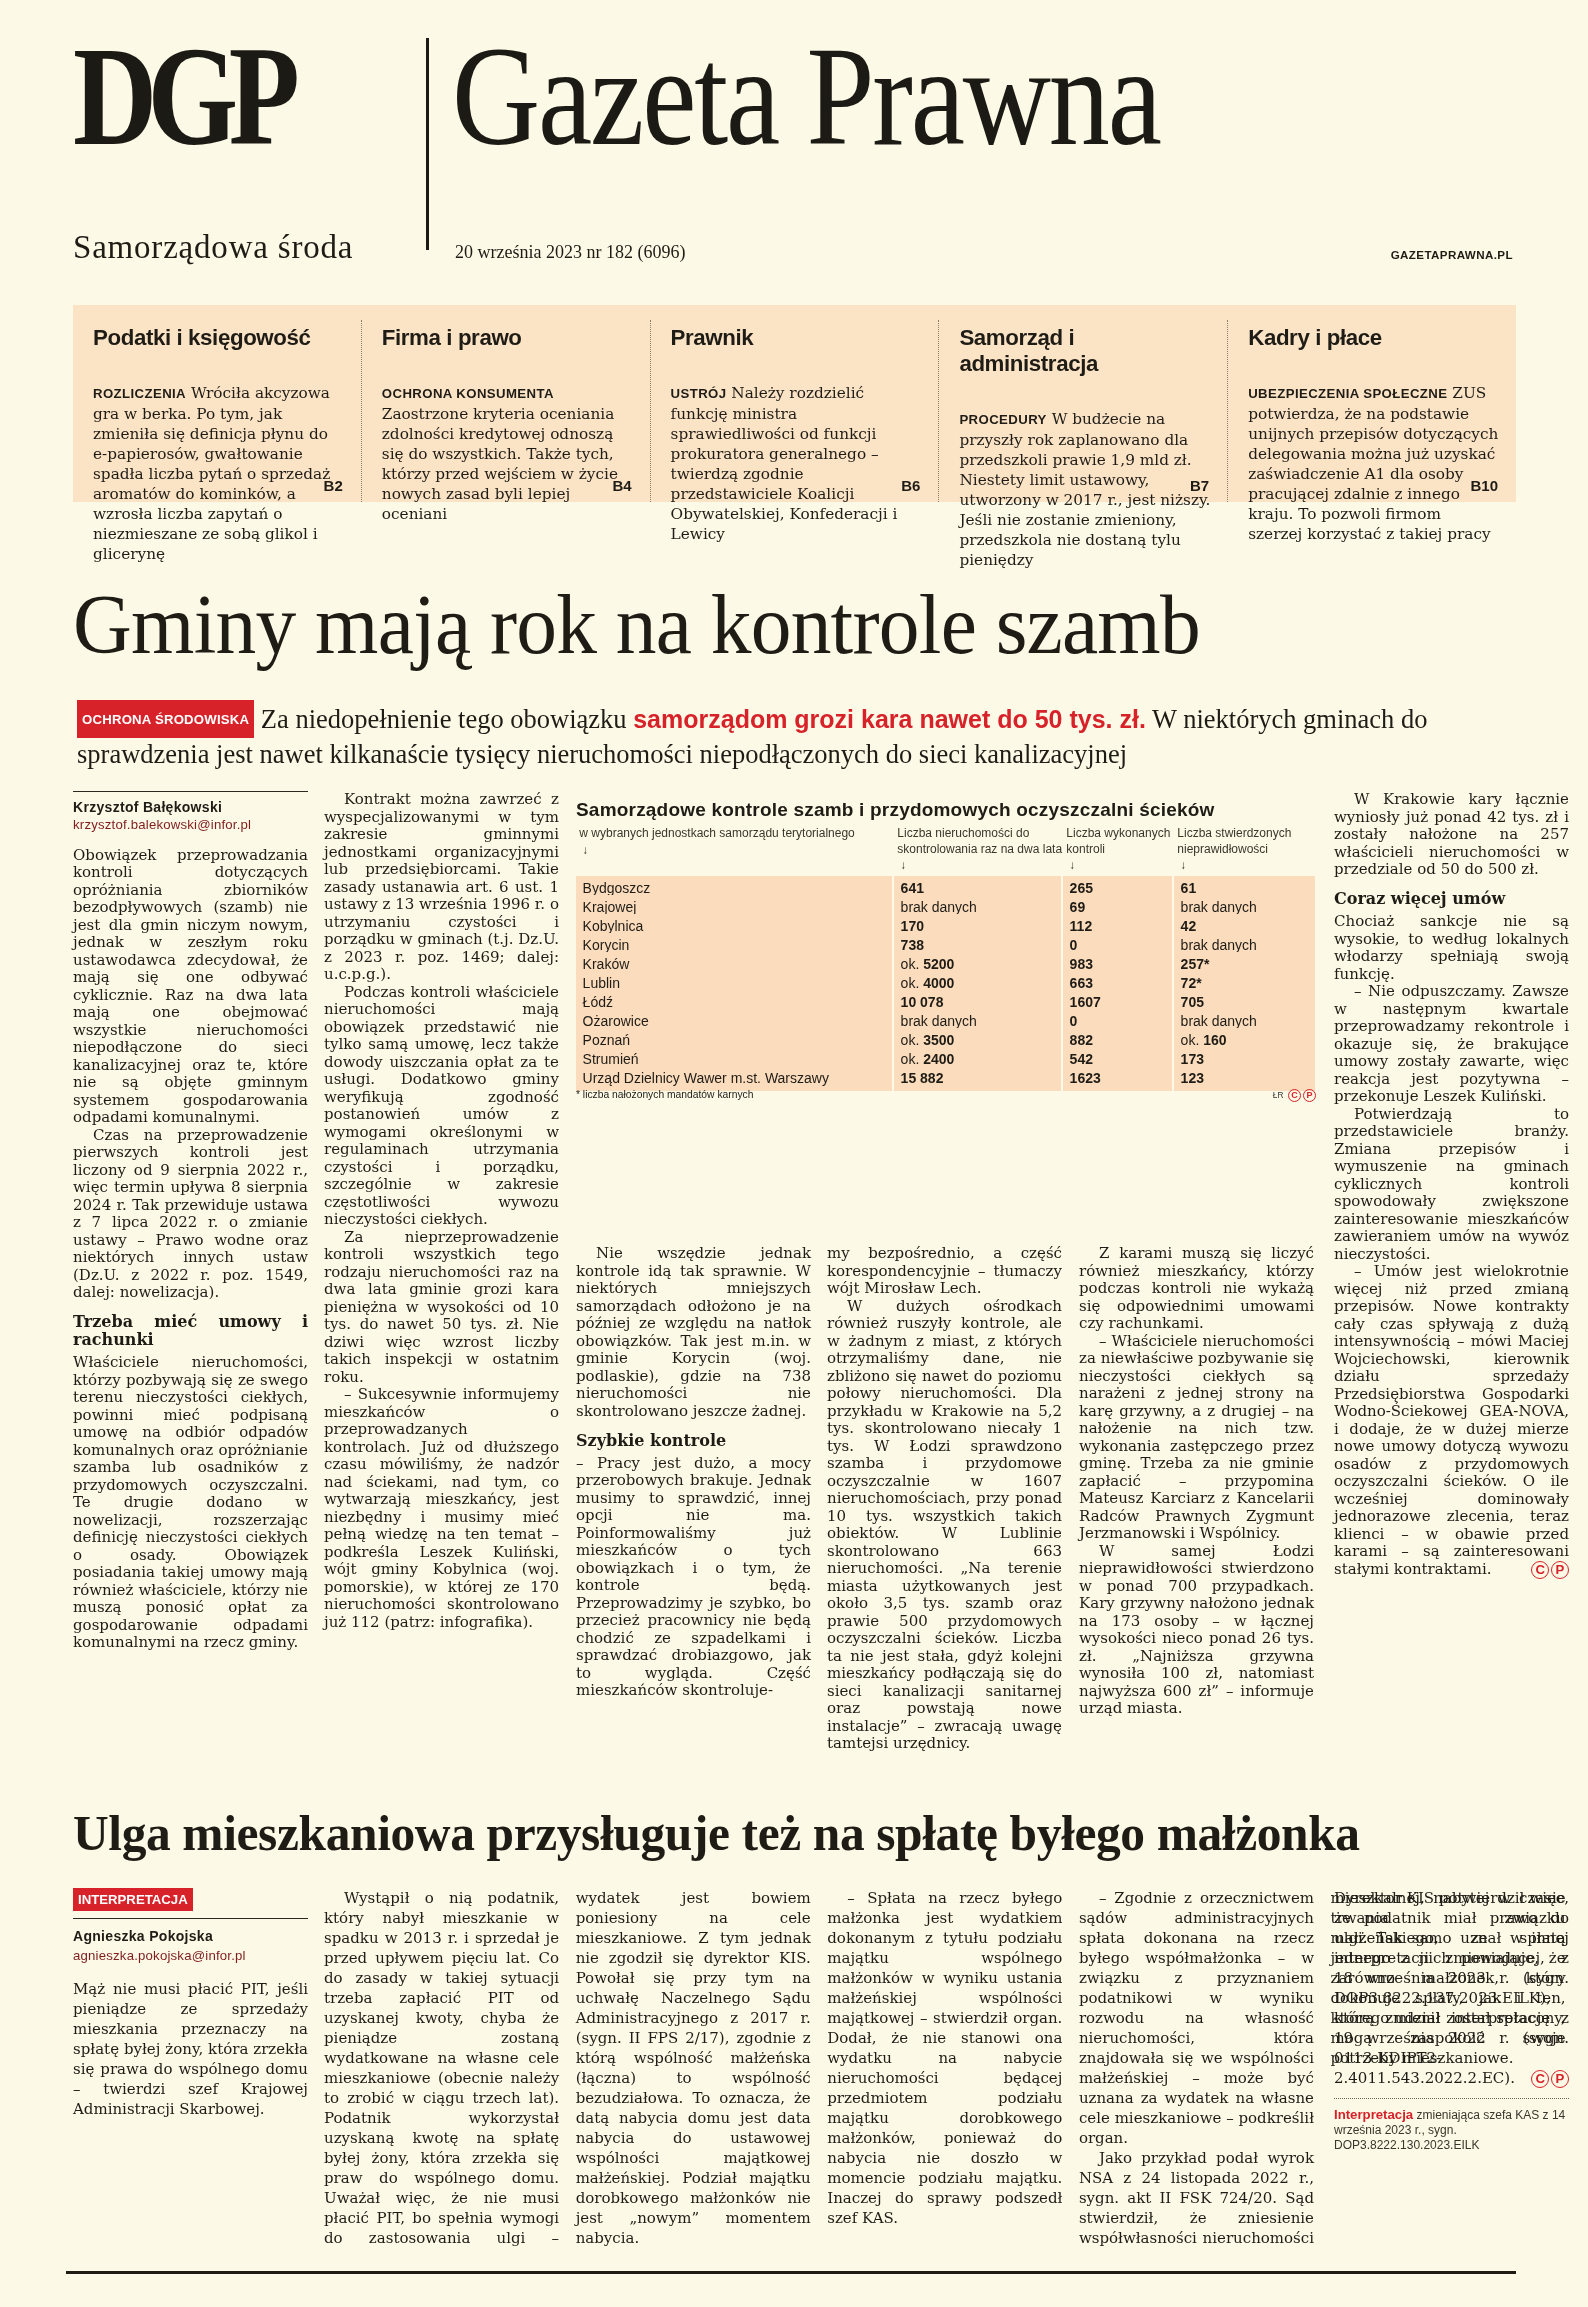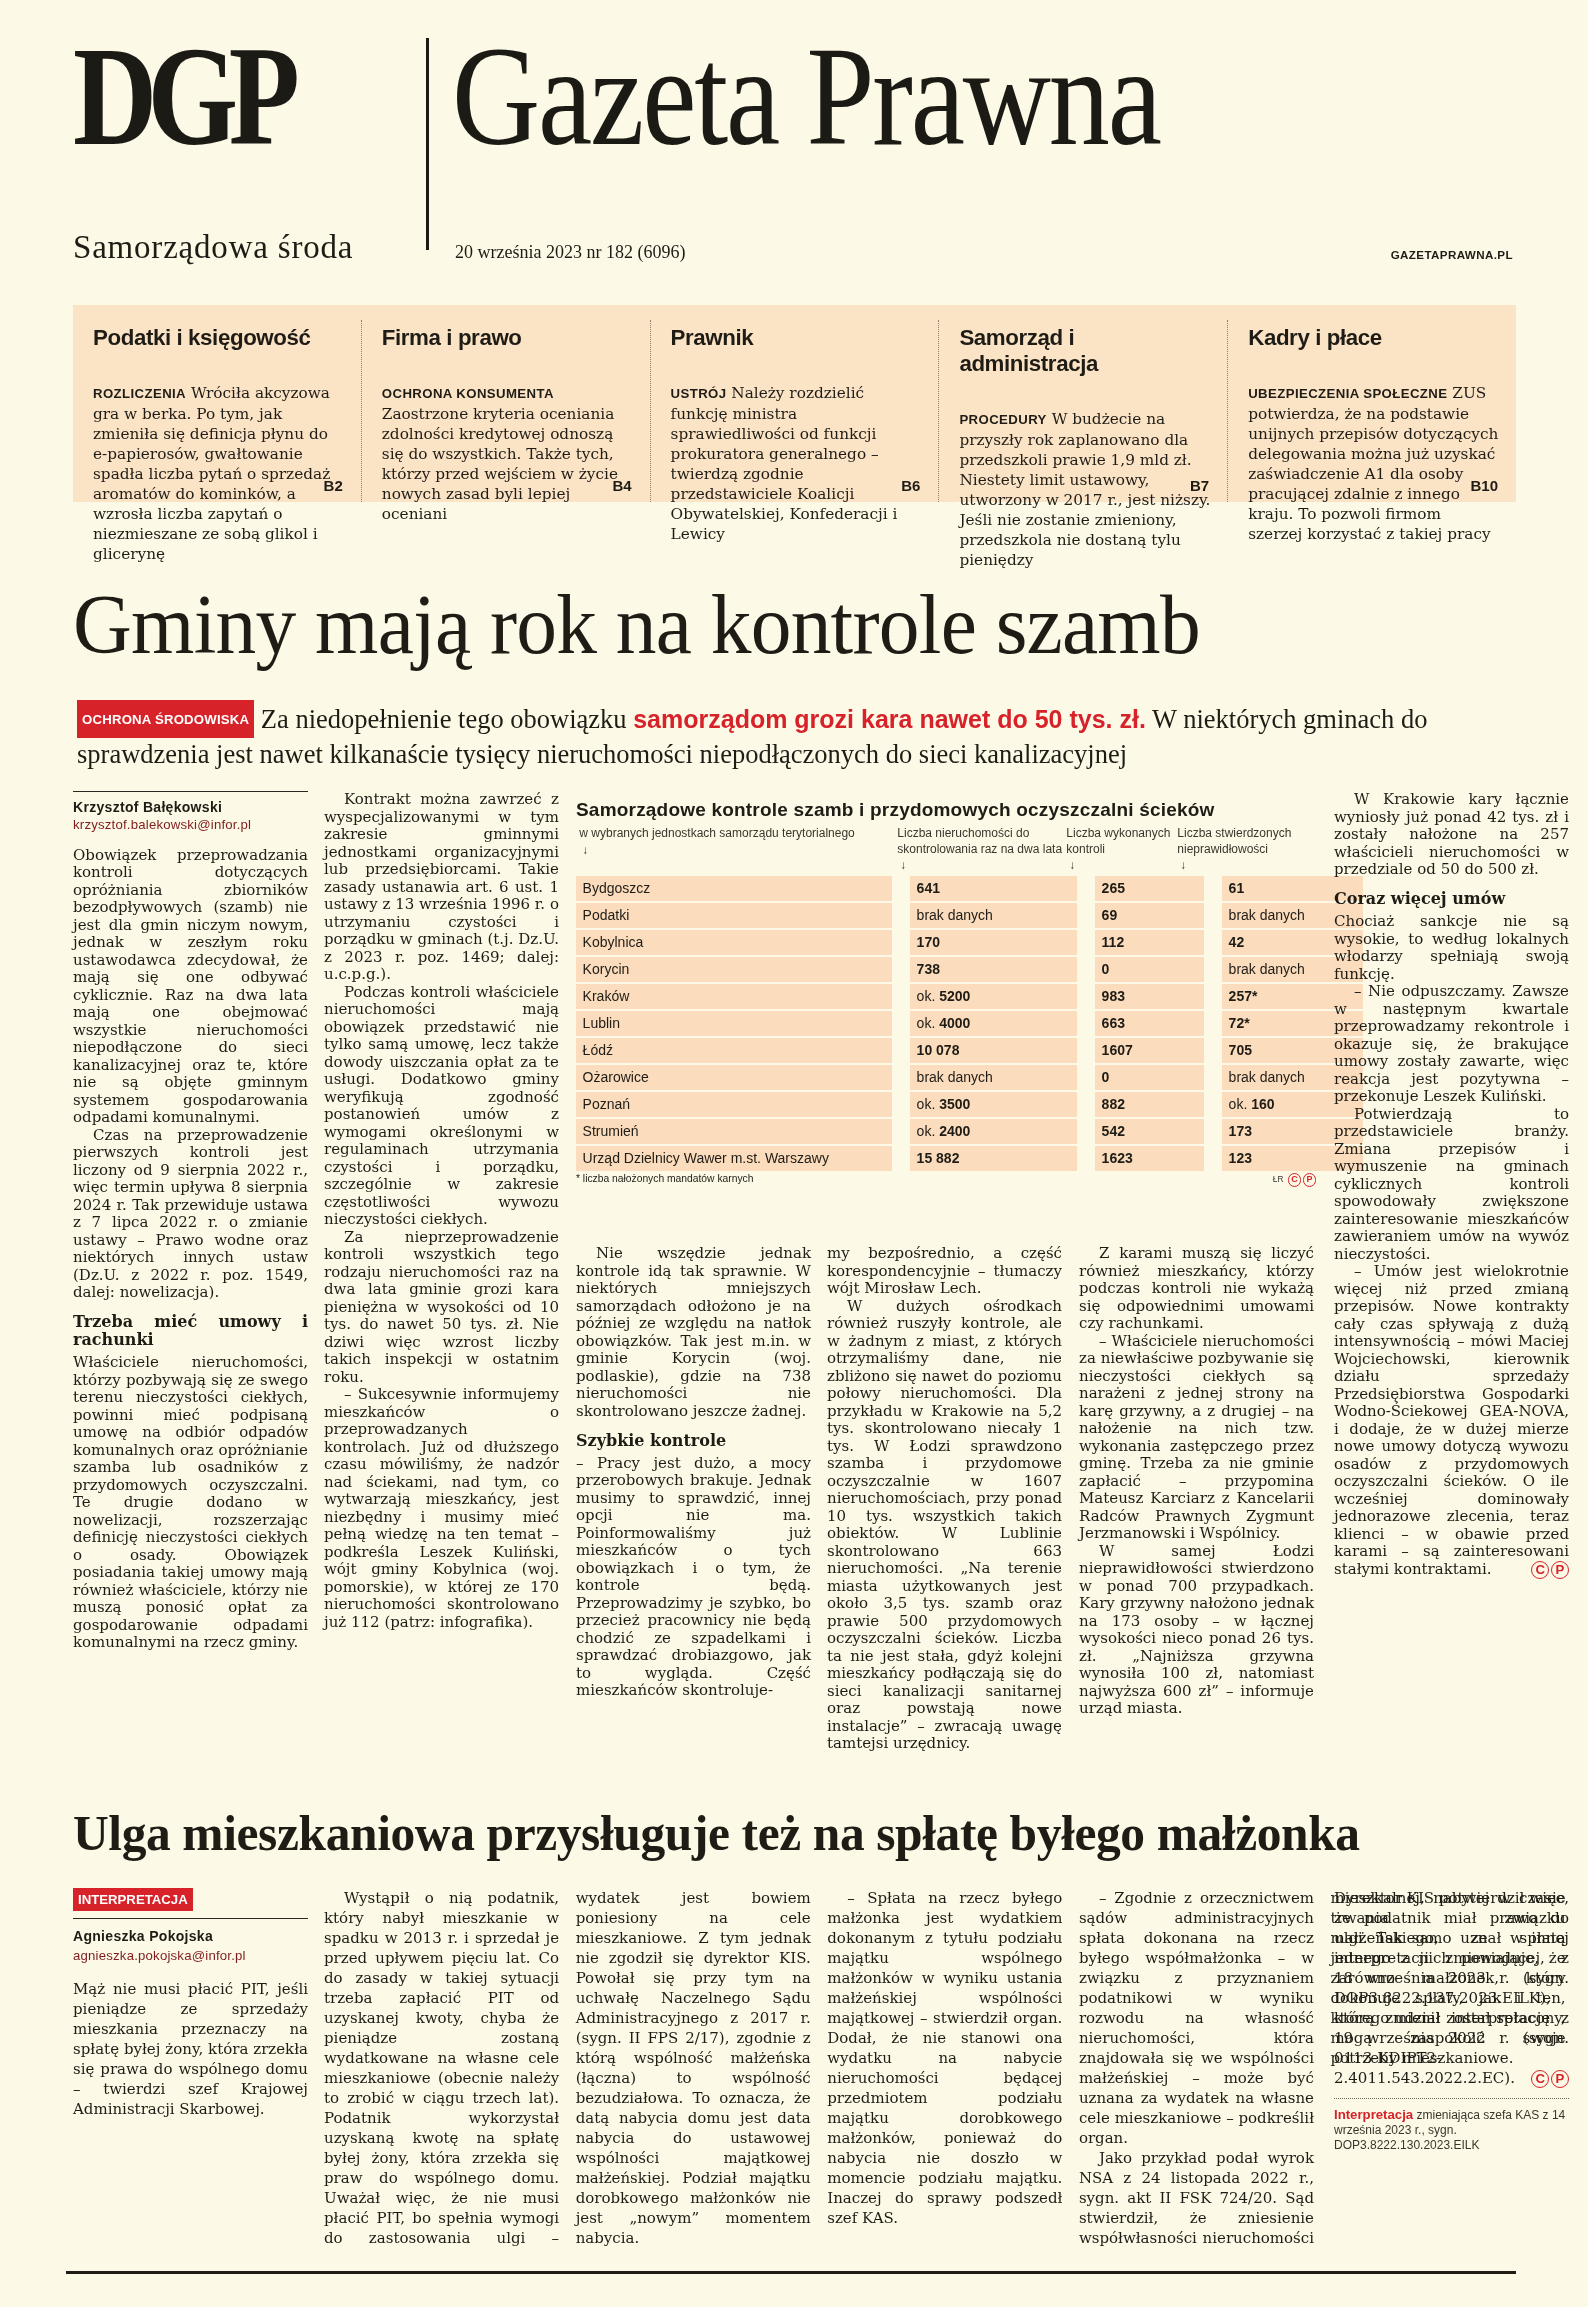--- a/index.html
+++ b/index.html
@@ -41,21 +41,21 @@
   .cp { display: inline-block; color: #d72229; font-family: "Liberation Sans", sans-serif; font-weight: 700; font-size: 13.2px; border: 1.7px solid #d72229; border-radius: 50%; width: 18px; height: 18px; line-height: 15px; text-align: center; margin-left: 1.7px; text-indent: 0; }
   .cp-wrap { float: right; }
 
   
   .infobox { position: absolute; left: 576px; top: 799px; width: 740px; height: 414px; }
   .info-title { font-family: "Liberation Sans", sans-serif; font-weight: 700; font-size: 19px; letter-spacing: 0.2px; }
   .info-heads { display: grid; grid-template-columns: 318px 169px 111px 141px; margin-top: 5px; font-family: "Liberation Sans", sans-serif; font-size: 12px; line-height: 15.7px; color: #3b362c; }
   .info-heads div { padding-left: 3.3px; }
   .info-heads .arrow { display: block; font-size: 11.6px; margin-left: 3.3px; }
   .info-rows { margin-top: 3.3px; }
-  .info-row { display: grid; grid-template-columns: 318px 169px 111px 141px; gap: 16px; margin-bottom: 13px; height: 14px; }
+  .info-row { display: grid; grid-template-columns: 318px 169px 111px 141px; gap: 0; margin-bottom: 5px; height: 14px; }
   .info-row div { background: #fbdcbd; font-family: "Liberation Sans", sans-serif; font-size: 14px; line-height: 24.4px; padding-left: 6.6px; border-right: 2.5px solid #fcf9e6; }
   .info-row div:last-child { border-right: none; }
   .info-row .num { font-weight: 700; }
   .info-row .nd { font-weight: 400; }
   .info-foot { display: flex; justify-content: space-between; margin-top: 8.3px; font-family: "Liberation Sans", sans-serif; font-size: 10.3px; }
   .info-foot .src { font-size: 8.3px; color: #333; }
   .info-foot .cp { width: 13.2px; height: 13.2px; line-height: 10px; font-size: 9px; border-width: 1.2px; }
 
   
   .headline2 { position: absolute; left: 73px; top: 1802px; font-family: "Liberation Serif", serif; font-weight: 700; font-size: 51px; line-height: 63px; letter-spacing: -0.4px; white-space: nowrap; transform: scaleX(0.97); transform-origin: left top; }
@@ -140,21 +140,21 @@
     <div><span>Liczba stwierdzonych nieprawidłowości</span><span class="arrow">↓</span></div>
   </div>
   <div class="info-rows" id="info-rows">
       <div class="info-row">
         <div>Bydgoszcz</div>
         <div class="num">641</div>
         <div class="num">265</div>
         <div class="num">61</div>
       </div>
       <div class="info-row">
-        <div>Podatki</div>
+        <div>Krajowej</div>
         <div class="nd">brak danych</div>
         <div class="num">69</div>
         <div class="nd">brak danych</div>
       </div>
       <div class="info-row">
         <div>Kobylnica</div>
         <div class="num">170</div>
         <div class="num">112</div>
         <div class="num">42</div>
       </div>

